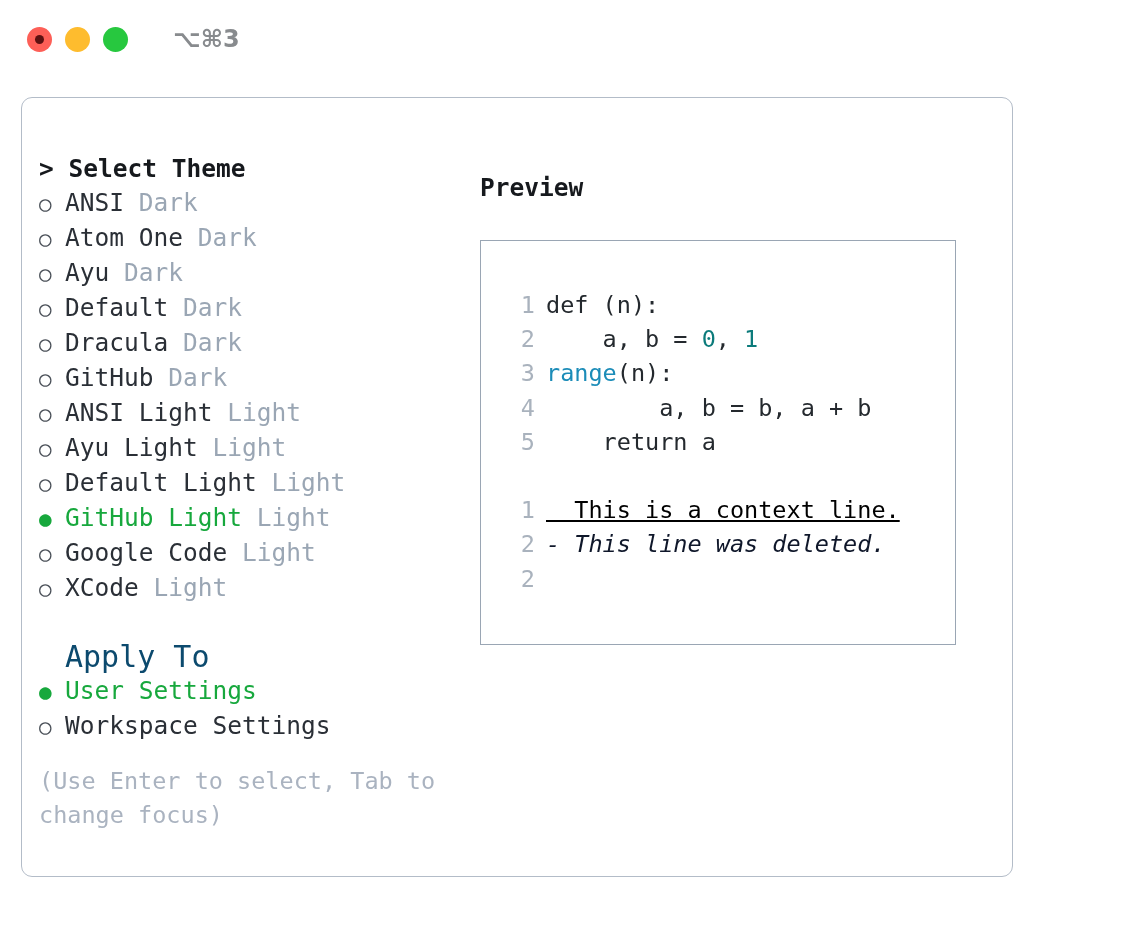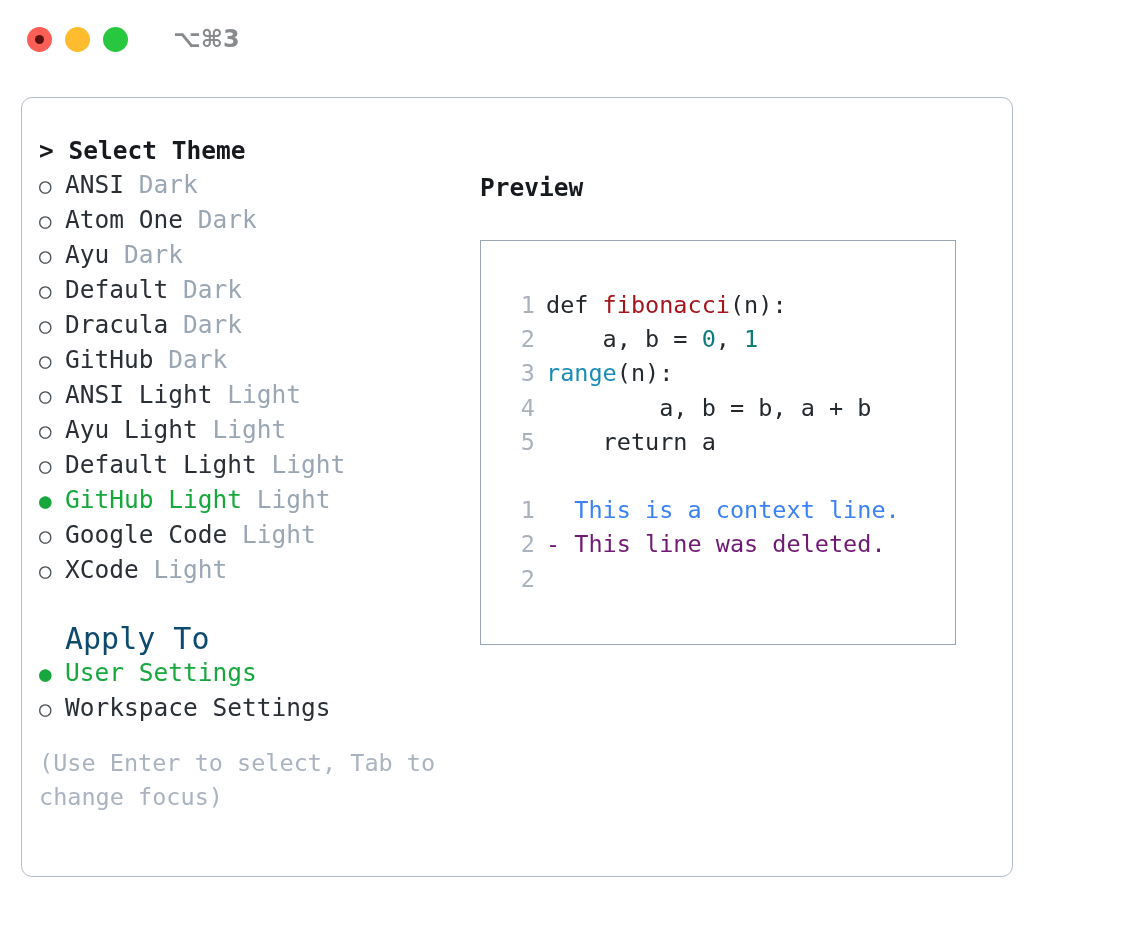--- a/index.html
+++ b/index.html
@@ -82,21 +82,21 @@
     position: absolute;
     left: 0; top: 0;
     width: 100%;
     height: 100%;
   }
 
   
   .left-col {
     position: absolute;
     left: 17px;
-    top: 36px;
+    top: 54px;
     width: 460px;
   }
   .section-title {
     font-size: 24.5px;
     line-height: 34px;
     color: #16191d;
     white-space: pre;
   }
   .section-title.bold { font-weight: bold; }
 
@@ -177,22 +177,22 @@
     color: #a9b2bd;
     margin-left: 20px;
     margin-right: 11px;
   }
   .code-text { color: #24292e; }
   .blank-line { height: 34.2px; }
 
   .tok-fn  { color: #a3151b; }
   .tok-num { color: #0c7b7b; }
   .tok-bi  { color: #1b8cb8; }
-  .tok-ctx { color: #3b82f6; }
-  .tok-del { color: #701a75; }
+  .tok-ctx { color: #000000; text-decoration: underline; }
+  .tok-del { color: #0f172a; font-style: italic; }
   .tok-add { color: #17c019; }
 </style>
 </head>
 <body>
 
 <div class="window">
 
   <div class="titlebar">
     <div class="lights">
       <div class="light light-red">
@@ -235,21 +235,21 @@
           </div>
 
         <div class="hint">(Use Enter to select, Tab to change focus)</div>
       </div>
 
       <div class="right-col">
         <div class="preview-title">Preview</div>
 
         <div class="preview-box">
           <div id="code-block">
-              <div class="code-line"><span class="lineno">1</span><span class="code-text">def </span><span class="tok-fn">fibonacci</span><span class="code-text">(n):</span></div>
+              <div class="code-line"><span class="lineno">1</span><span class="code-text">def </span><span class="code-text">(n):</span></div>
               <div class="code-line"><span class="lineno">2</span><span class="code-text">    a, b = </span><span class="tok-num">0</span><span class="code-text">, </span><span class="tok-num">1</span></div>
               <div class="code-line"><span class="lineno">3</span><span class="tok-bi">range</span><span class="code-text">(n):</span></div>
               <div class="code-line"><span class="lineno">4</span><span class="code-text">        a, b = b, a + b</span></div>
               <div class="code-line"><span class="lineno">5</span><span class="code-text">    return a</span></div>
             </div>
           <div class="blank-line"></div>
           <div id="diff-block">
               <div class="code-line"><span class="lineno">1</span><span class="tok-ctx">  This is a context line.</span></div>
               <div class="code-line"><span class="lineno">2</span><span class="tok-del">- This line was deleted.</span></div>
               <div class="code-line"><span class="lineno">2</span></div>

